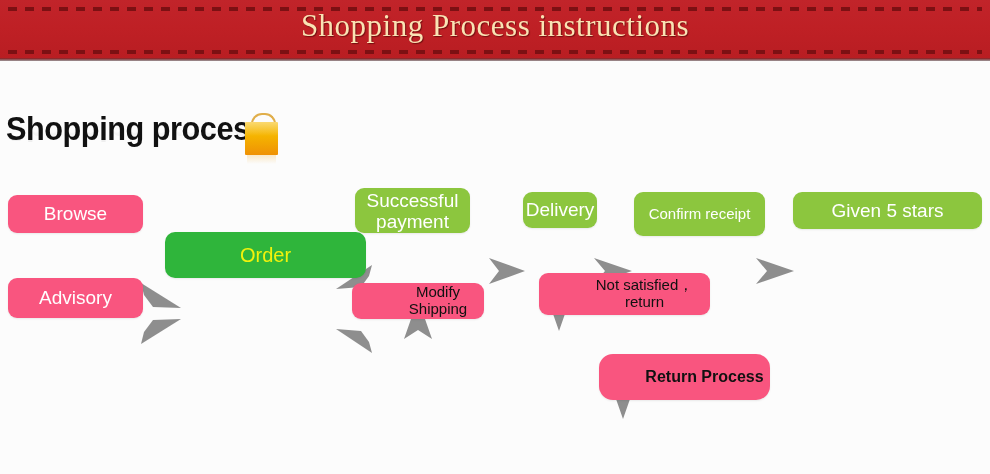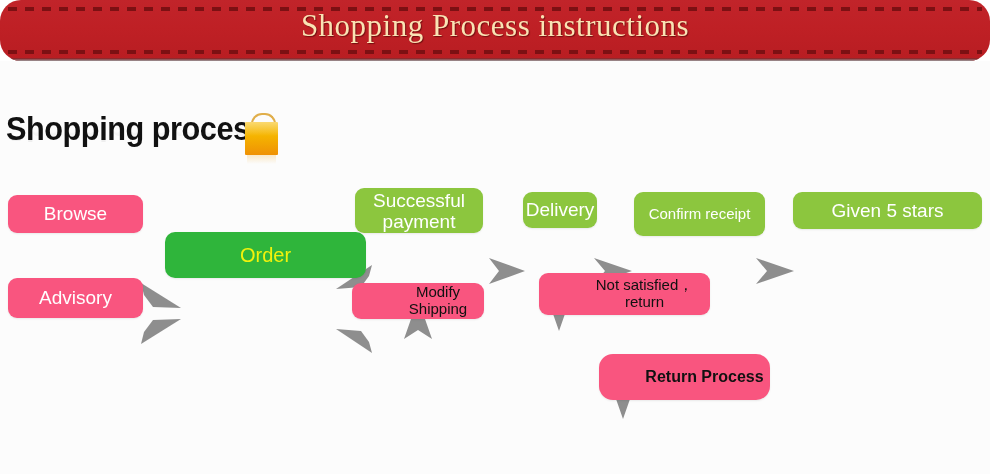--- a/index.html
+++ b/index.html
@@ -9,21 +9,20 @@
     font-family:"Liberation Sans", sans-serif;
     overflow:hidden;
     position:relative;
   }
 
   
   .banner{
     position:absolute;left:0;top:0;width:990px;height:61px;
     background:linear-gradient(180deg,#c1242a 0%,#bf2025 45%,#b81d22 100%);
     overflow:hidden;
-    border-radius:21px;
   }
   .banner::after{
     content:"";position:absolute;left:0;right:0;bottom:0;height:3px;
     background:linear-gradient(180deg,#8d1216 0%,#9a999b 100%);
   }
   .dash-line{
     position:absolute;left:8px;right:8px;height:4px;
     background-image:repeating-linear-gradient(90deg,#7c1013 0px,#7c1013 9px,rgba(0,0,0,0) 9px,rgba(0,0,0,0) 17px);
   }
   .dash-top{top:7px;}
@@ -211,21 +210,21 @@
   </div>
 
   <div class="node pink white-t" style="left:8px;top:217px;width:135px;height:40px;font-size:19px;">
     <span>Advisory</span>
   </div>
 
   <div class="node dgreen yellow-t" style="left:165px;top:171px;width:201px;height:46px;font-size:20px;border-radius:10px;">
     <span>Order</span>
   </div>
 
-  <div class="node lgreen white-t" style="left:355px;top:127px;width:128px;height:45px;font-size:19px;flex-direction:column;padding-top:1px;">
+  <div class="node lgreen white-t" style="left:355px;top:127px;width:115px;height:45px;font-size:19px;flex-direction:column;padding-top:1px;">
     <span>Successful</span>
     <span>payment</span>
   </div>
 
   <div class="node pink black-t" style="left:352px;top:222px;width:132px;height:36px;font-size:15px;">
     <span>Modify Shipping</span>
   </div>
 
   <div class="node lgreen white-t" style="left:523px;top:131px;width:74px;height:36px;font-size:19px;">
     <span style="white-space:nowrap;">Delivery</span>

